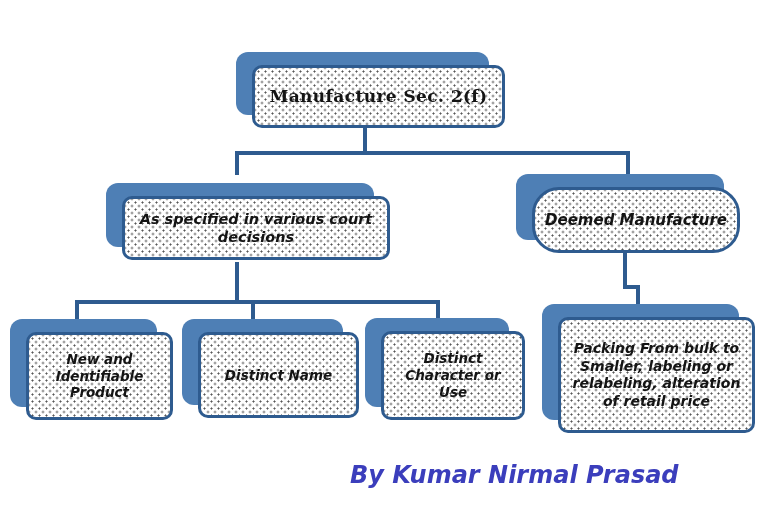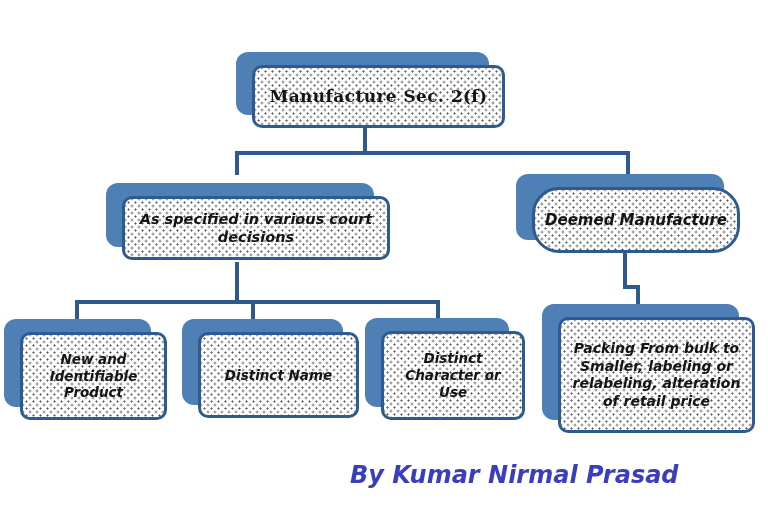--- a/index.html
+++ b/index.html
@@ -40,21 +40,21 @@
 
   .root-style{font-family:"DejaVu Serif","Liberation Serif",serif;font-weight:bold;font-size:17px;letter-spacing:.4px;}
   .sub-style{font-weight:bold;font-style:italic;}
 
   
   #n-root{left:252px;top:65px;width:253px;height:63px;}
   #n-court{left:122px;top:186px;width:268px;height:64px;margin-top:10px;}
   #n-court .face{font-size:14.5px;}
   #n-deemed{left:532px;top:187px;width:208px;height:66px;}
   #n-deemed .face{font-size:15px;border-radius:27px;}
-  #n-new{left:20px;top:332px;width:147px;height:88px;}
+  #n-new{left:26px;top:332px;width:147px;height:88px;}
   #n-name{left:198px;top:332px;width:145px;height:86px;padding-left:16px;}
   #n-char{left:381px;top:331px;width:144px;height:89px;}
   #n-new .face,#n-name .face,#n-char .face{font-size:13.5px;}
   #n-packing{left:558px;top:317px;width:197px;height:116px;}
   #n-packing .face{font-size:14px;}
 
   .credit{
     position:absolute;
     left:350px;top:461px;width:400px;
     font-weight:bold;font-style:italic;

